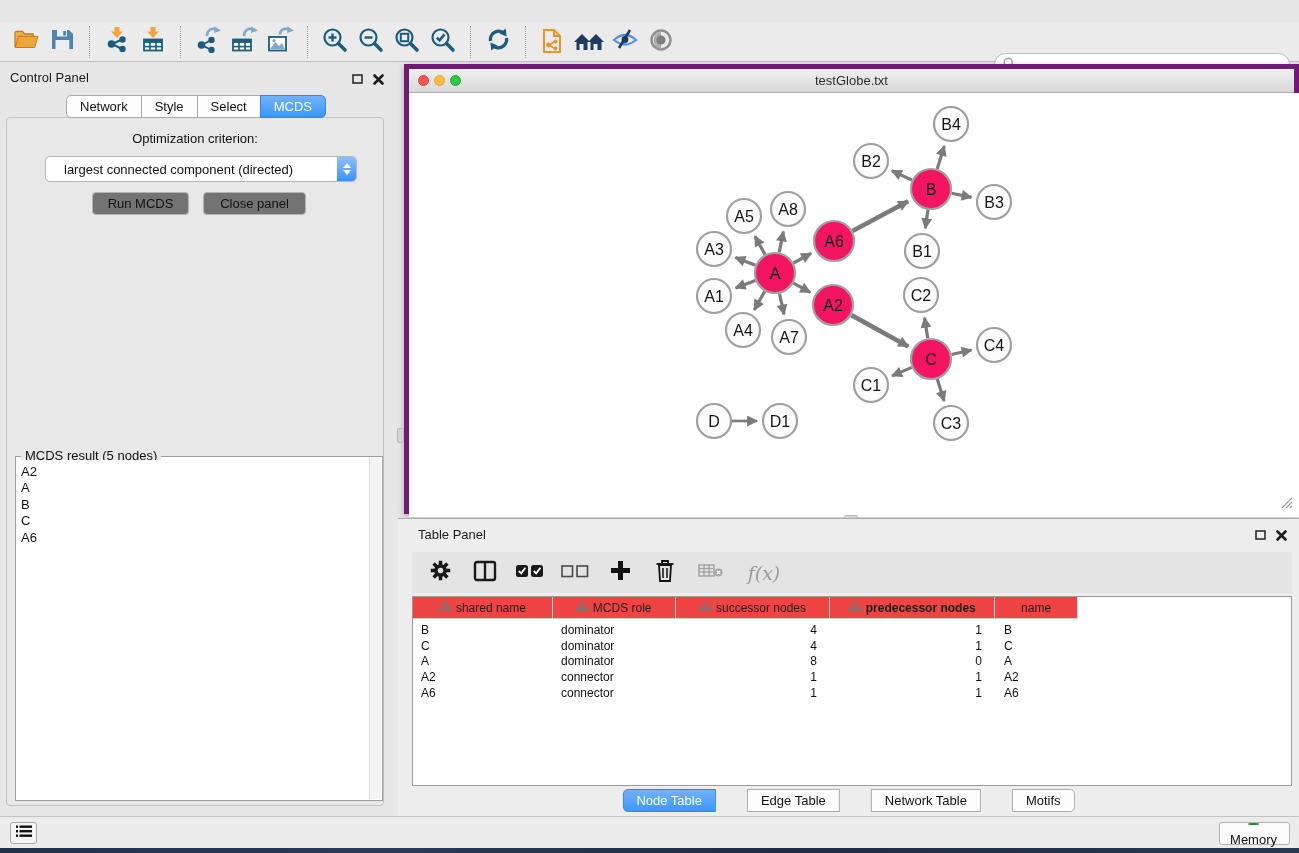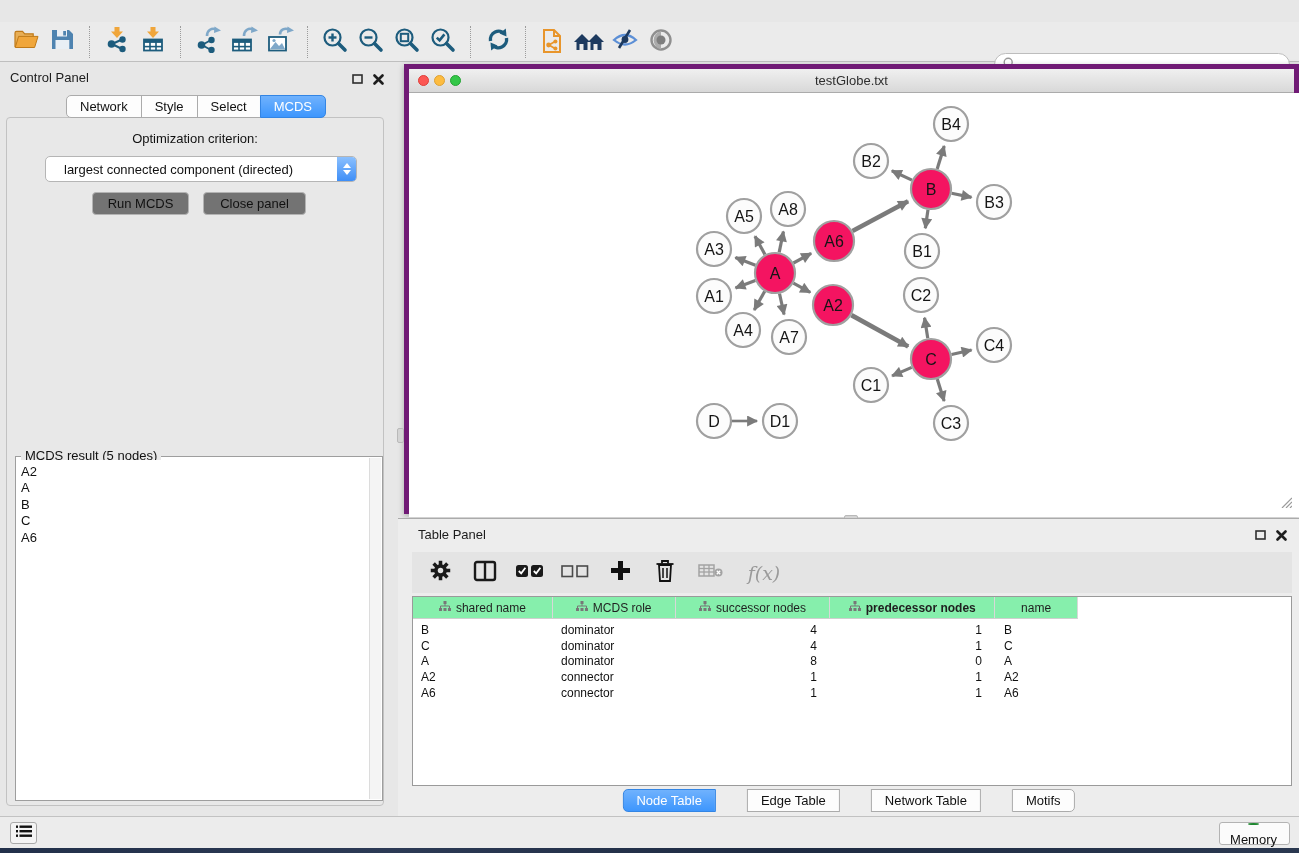--- a/index.html
+++ b/index.html
@@ -80,21 +80,21 @@
   
   .tp { position:absolute; left:398px; top:518px; width:901px; height:298px; background:#EDEDED;
     border-top:1px solid #ABABAB; }
   .tp-title { position:absolute; left:20px; top:8px; font-size:13px; color:#1C1C1C; }
   .tp-toolbar { position:absolute; left:14px; top:33px; width:880px; height:41px; background:#E4E4E4;
     display:flex; align-items:center; padding-left:13px; gap:15px; }
   .ttbtn { width:30px; height:30px; display:flex; align-items:center; justify-content:center; flex:0 0 auto; }
   .fx { font-family:"DejaVu Serif", serif; font-style:italic; font-size:19px; color:#9A9A9A; }
   .ttable { position:absolute; left:14px; top:77px; width:880px; height:190px; background:#fff;
     border:1px solid #9A9A9A; overflow:hidden; }
-  .thead { display:flex; height:22px; background:#86efac; border-bottom:1px solid #CFCFCF; width:665px;
+  .thead { display:flex; height:22px; background:#ef4444; border-bottom:1px solid #CFCFCF; width:665px;
     border-right:1px solid #D8D8D8; }
   .th { display:flex; align-items:center; justify-content:center; gap:5px; font-size:12px; color:#1F1F1F;
     border-right:1px solid #D8D8D8; height:100%; }
   .th:last-child { border-right:none; }
   .trow { display:flex; height:15.7px; align-items:center; padding-left:0; }
   .td { font-size:12px; color:#111; padding:0 8px; white-space:nowrap; overflow:hidden; }
   .tbody { padding-top:3px; }
   .tp-tabs { position:absolute; left:50%; transform:translateX(-50%); top:270px; display:inline-flex;gap:32px; }
 
   

